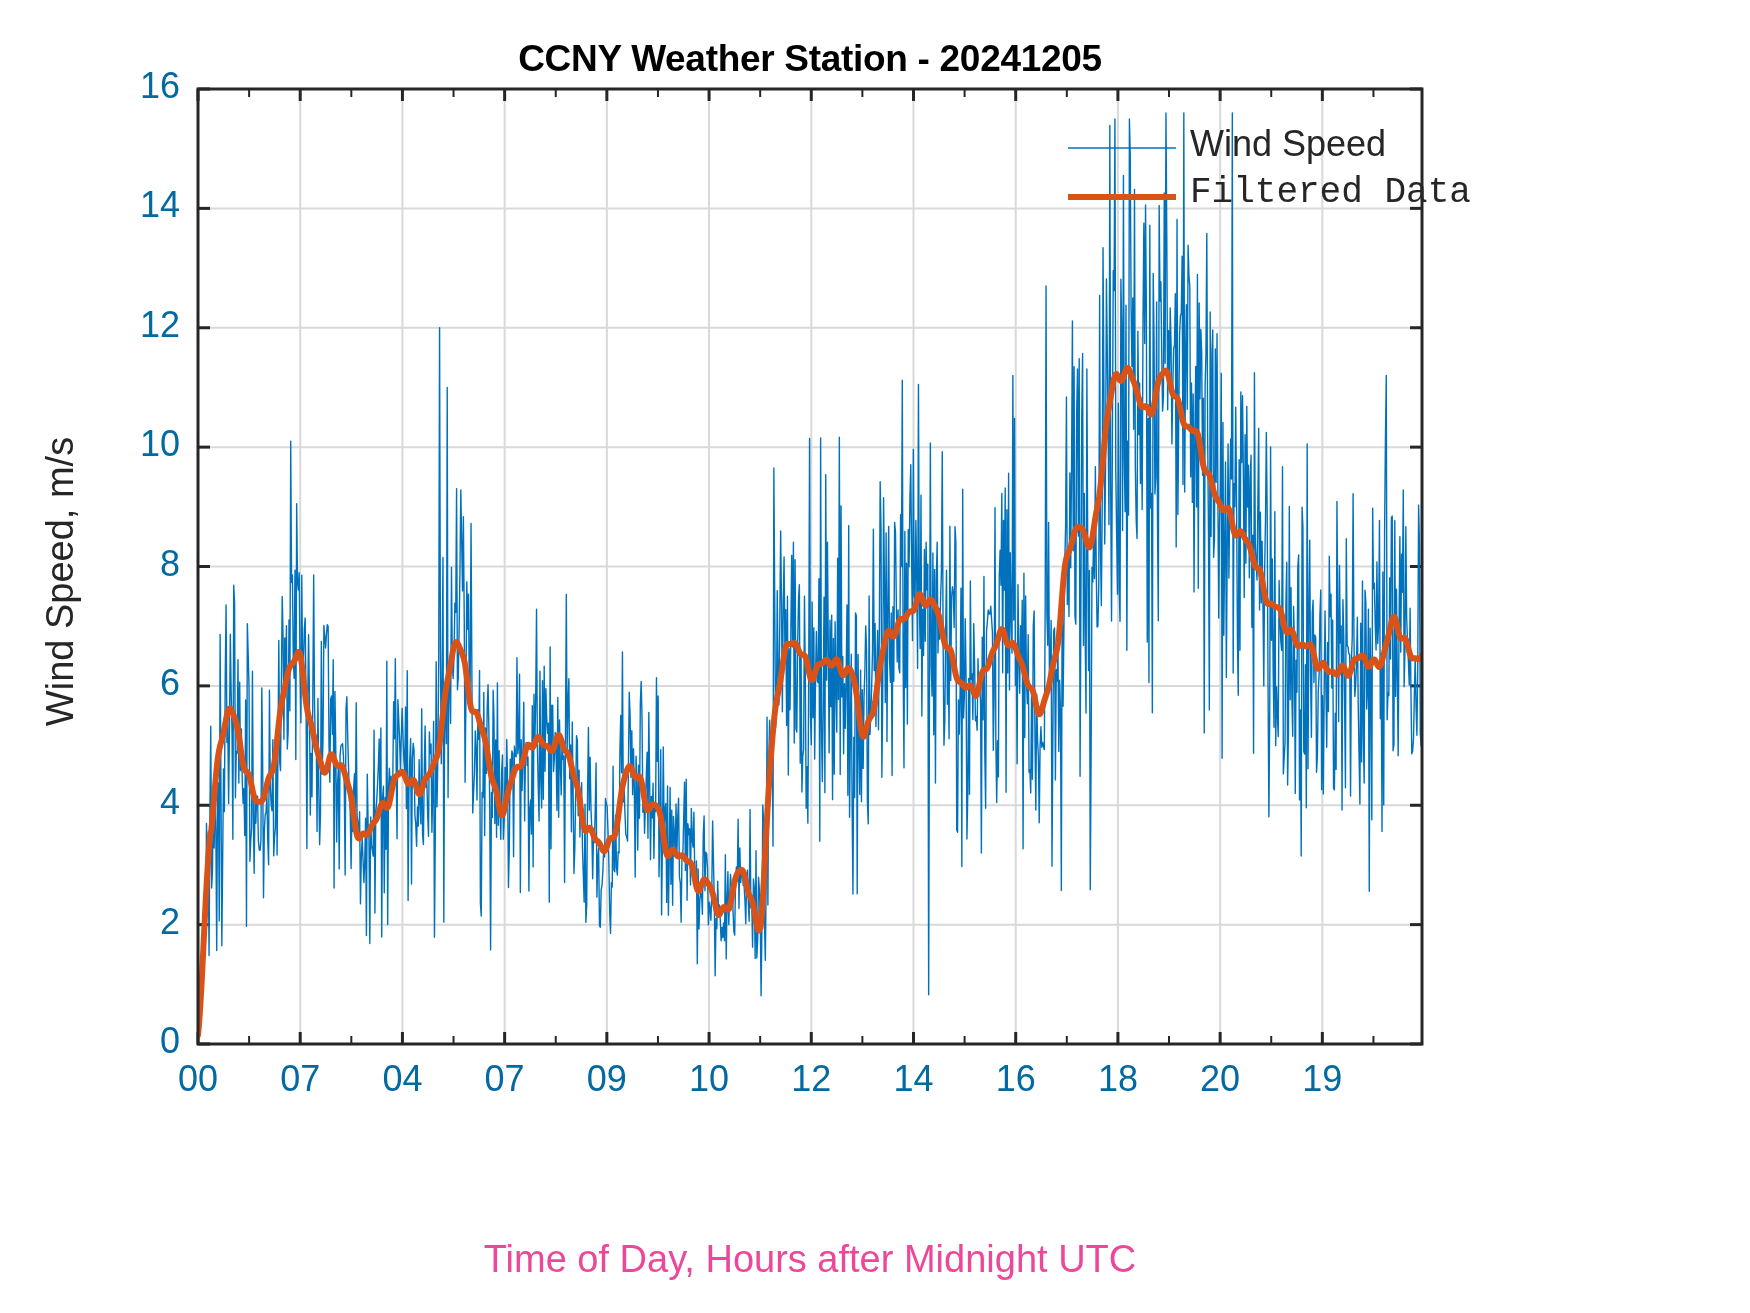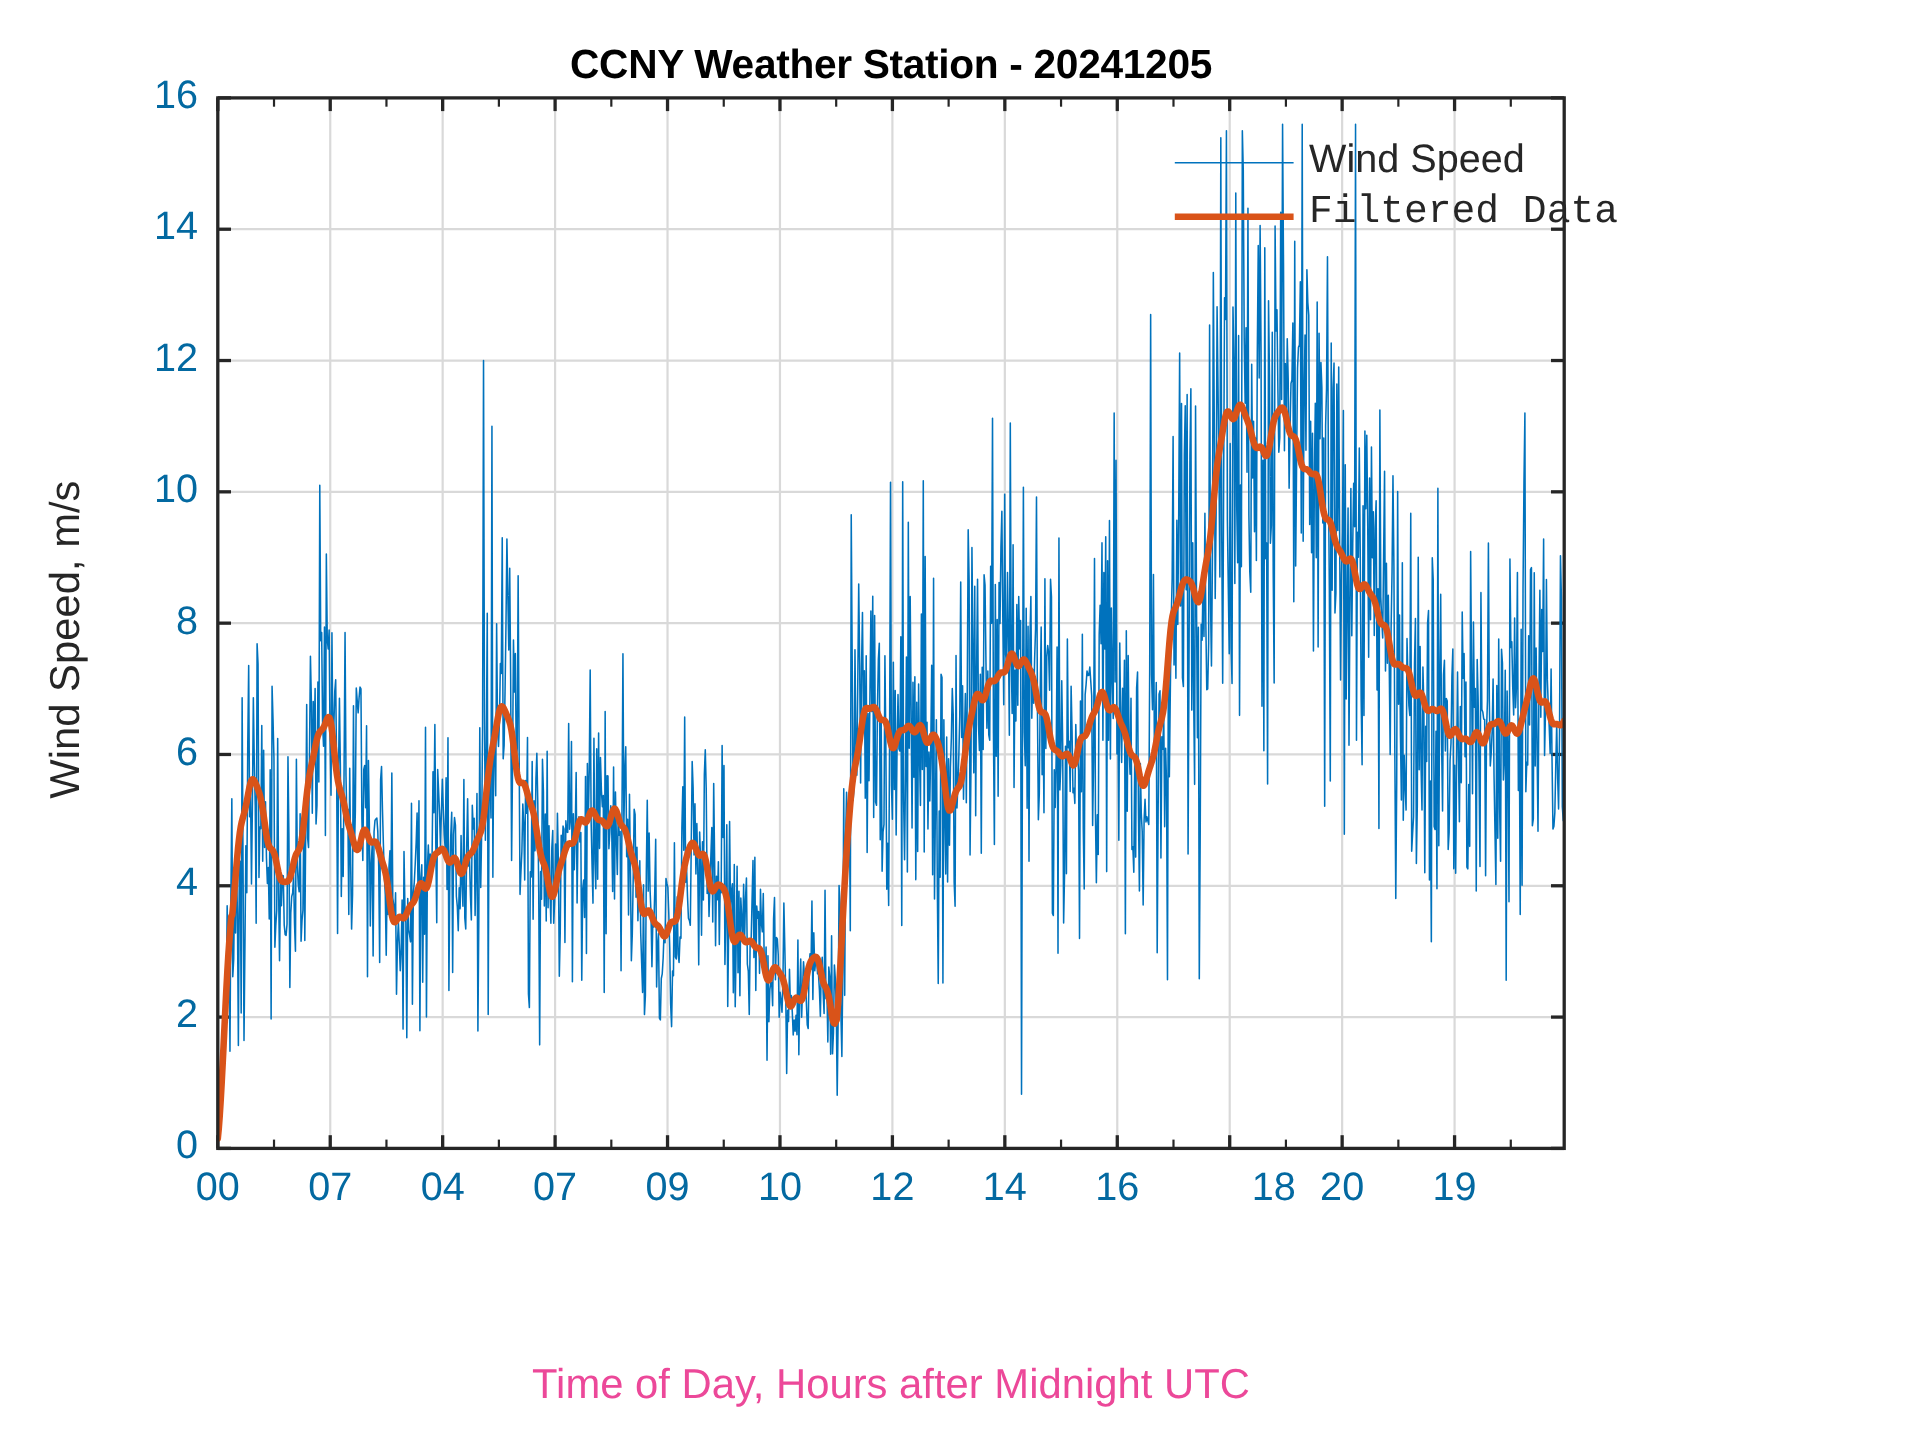--- a/index.html
+++ b/index.html
@@ -203,21 +203,21 @@
 
 <div class="tick-label xtick-label" style="left: 138px; top: 1058px;">00</div>
     <div class="tick-label xtick-label" style="left: 240.213px; top: 1058px;">07</div>
     <div class="tick-label xtick-label" style="left: 342.426px; top: 1058px;">04</div>
     <div class="tick-label xtick-label" style="left: 444.639px; top: 1058px;">07</div>
     <div class="tick-label xtick-label" style="left: 546.852px; top: 1058px;">09</div>
     <div class="tick-label xtick-label" style="left: 649.065px; top: 1058px;">10</div>
     <div class="tick-label xtick-label" style="left: 751.278px; top: 1058px;">12</div>
     <div class="tick-label xtick-label" style="left: 853.491px; top: 1058px;">14</div>
     <div class="tick-label xtick-label" style="left: 955.704px; top: 1058px;">16</div>
-    <div class="tick-label xtick-label" style="left: 1057.92px; top: 1058px; text-align: right;">18</div>
+    <div class="tick-label xtick-label" style="left: 1057.92px; top: 1058px;">18</div>
     <div class="tick-label xtick-label" style="left: 1160.13px; top: 1058px;">20</div>
     <div class="tick-label xtick-label" style="left: 1262.34px; top: 1058px;">19</div>
     <div class="tick-label ytick-label" style="left: 110px; top: 1020px;">0</div>
     <div class="tick-label ytick-label" style="left: 110px; top: 900.625px;">2</div>
     <div class="tick-label ytick-label" style="left: 110px; top: 781.25px;">4</div>
     <div class="tick-label ytick-label" style="left: 110px; top: 661.875px;">6</div>
     <div class="tick-label ytick-label" style="left: 110px; top: 542.5px;">8</div>
     <div class="tick-label ytick-label" style="left: 110px; top: 423.125px;">10</div>
     <div class="tick-label ytick-label" style="left: 110px; top: 303.75px;">12</div>
     <div class="tick-label ytick-label" style="left: 110px; top: 184.375px;">14</div>

